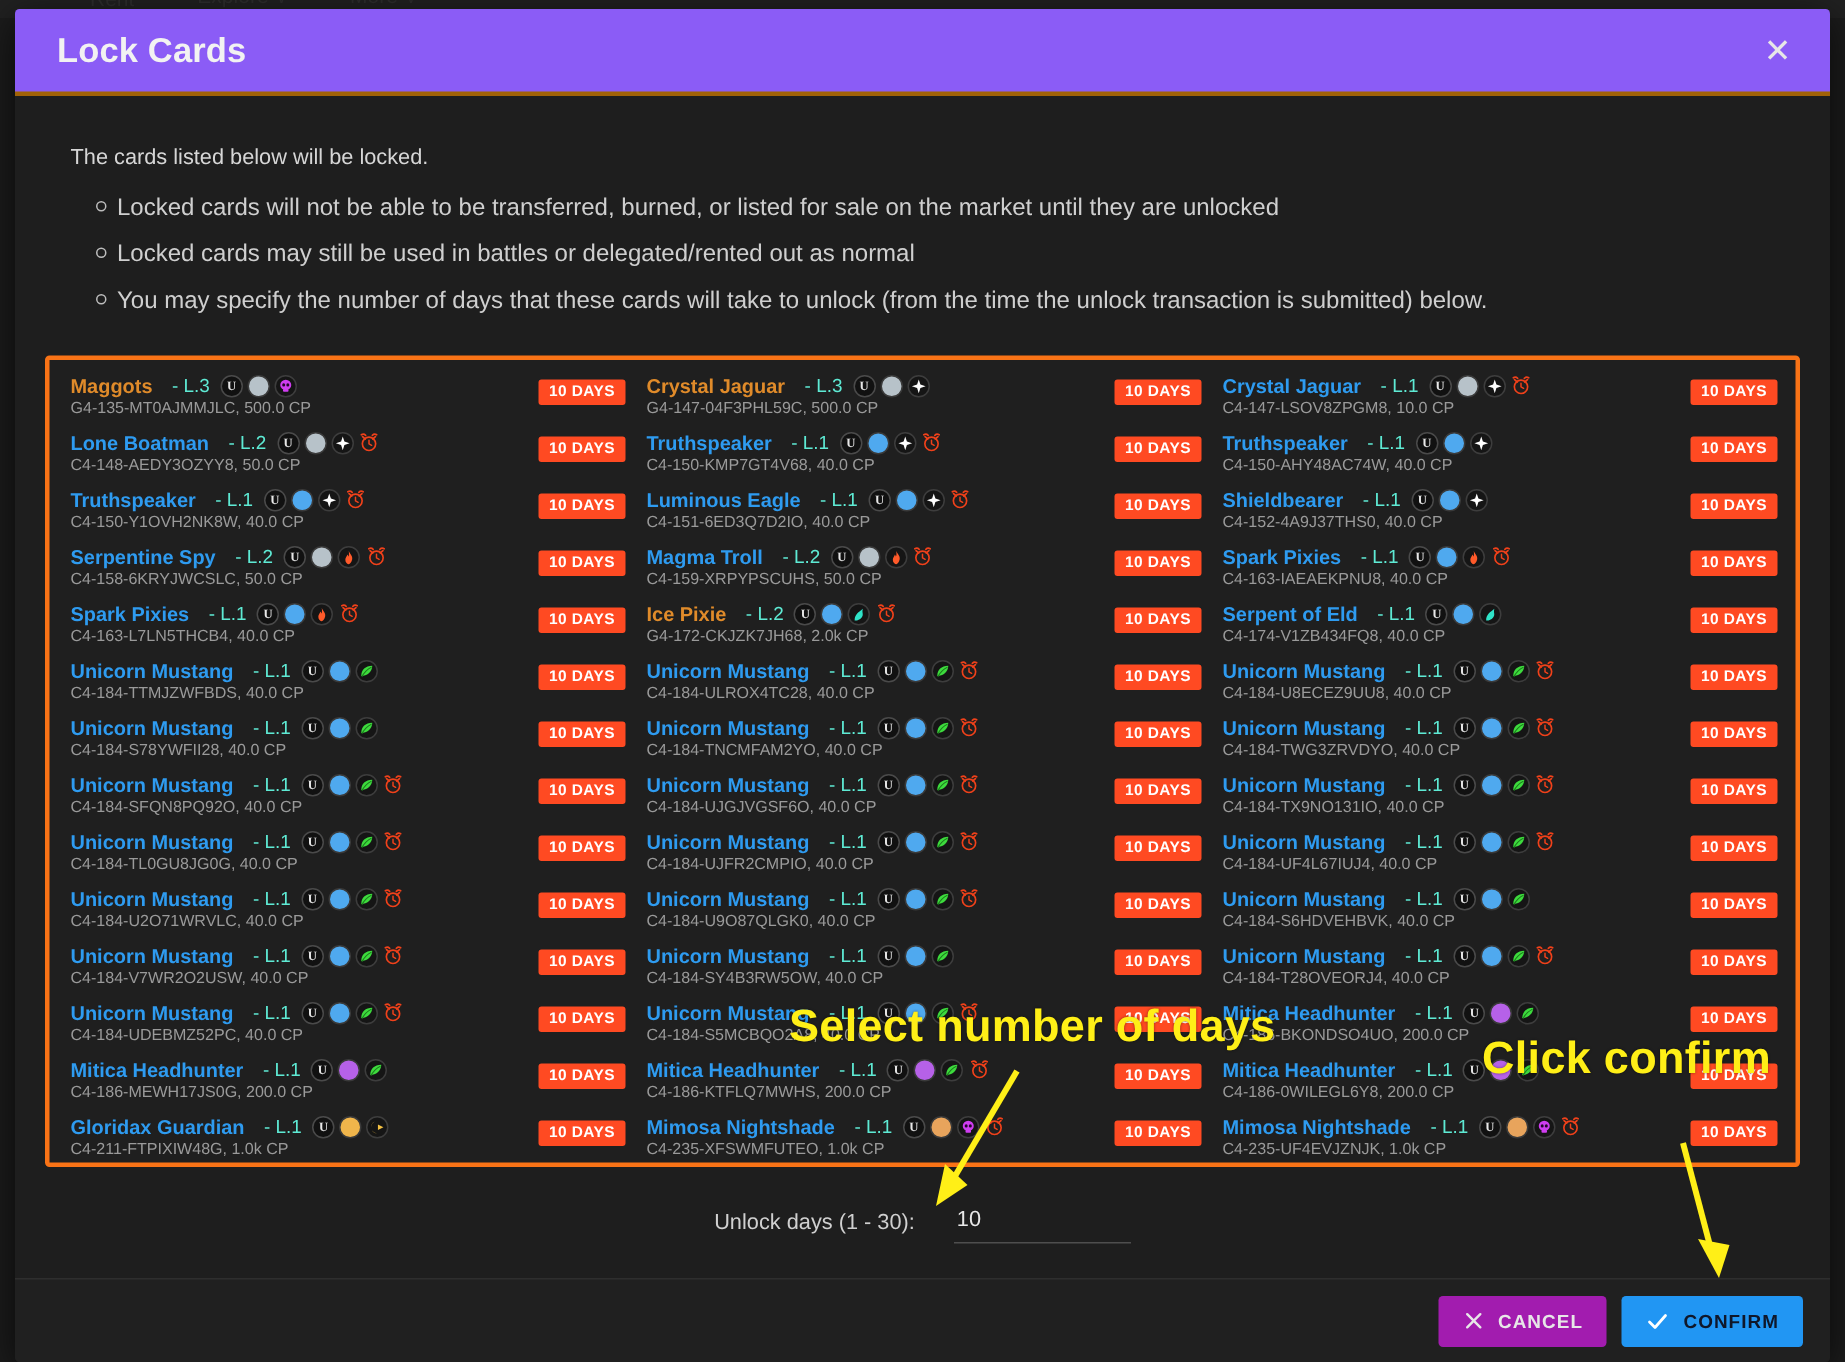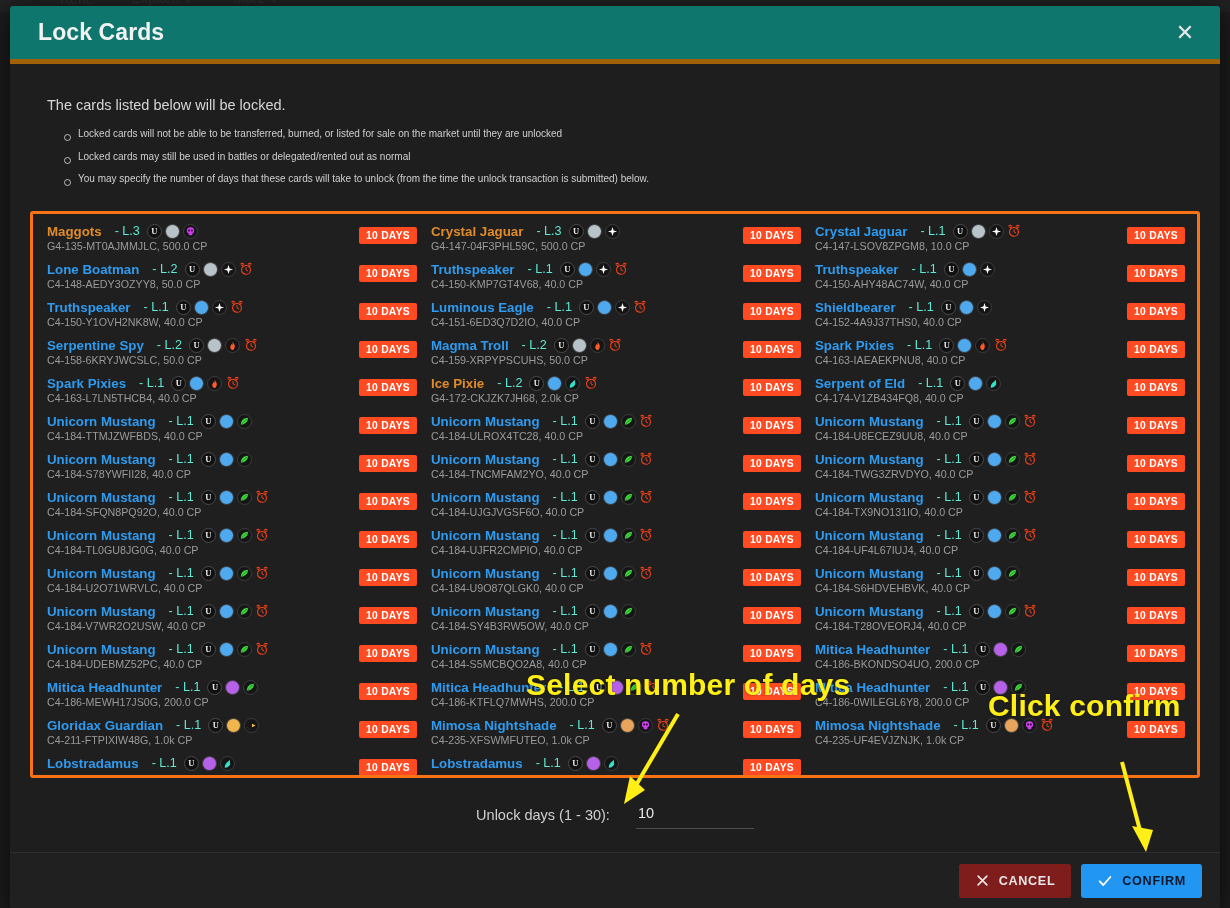--- a/index.html
+++ b/index.html
@@ -33,22 +33,22 @@
     border-radius: 3px;
     box-shadow: 0 6px 26px rgba(0,0,0,.7);
     display: flex; flex-direction: column;
     overflow: hidden;
   }
 
   #dialog-header {
     height: 58px; flex: 0 0 58px;
     display: flex; align-items: center;
     padding: 0 18px 0 28px;
-    border-bottom: 5px solid #a16207;
-    background: #0f766e;
+    border-bottom: 3px solid #a16207;
+    background: #8b5cf6;
   }
   #dialog-title {
     color: #f2f2f2; font-size: 23px; font-weight: 700; letter-spacing: .1px;
     flex: 1;
   }
   #close-btn {
     width: 34px; height: 34px; border: 0; background: transparent;
     color: #e7e7e7; font-size: 22px; line-height: 1; cursor: pointer;
     display: flex; align-items: center; justify-content: center;
     border-radius: 50%;
@@ -59,21 +59,21 @@
     padding: 20px 20px 0 20px;
     overflow: hidden;
     display: flex; flex-direction: column;
   }
 
   #intro-text {
     color: #d6d6d6; font-size: 14.5px; margin: 13px 0 14px 17px;
   }
   #bullet-list { margin: 0 0 16px 0; padding: 0; list-style: none; }
   #bullet-list li {
-    color: #cfcfcf; font-size: 10px; line-height: 1.45;
+    color: #cfcfcf; font-size: 16px; line-height: 1.45;
     margin: 0 0 8px 34px; position: relative; padding-left: 14px;
   }
   #bullet-list li::before {
     content: ""; position: absolute; left: 0; top: 7px;
     width: 5px; height: 5px; border-radius: 50%;
     border: 1px solid #bdbdbd; background: transparent;
   }
 
   
   #cards-panel {
@@ -169,21 +169,21 @@
     display: flex; align-items: center; justify-content: flex-end;
     gap: 10px; padding-right: 18px;
   }
   .ft-btn {
     display: flex; align-items: center; gap: 9px;
     border: 0; border-radius: 3px; cursor: pointer;
     font-size: 12.6px; font-weight: 700; letter-spacing: .7px;
     padding: 9px 16px; height: 34px;
     font-family: "Liberation Sans", sans-serif;
   }
-  #cancel-btn { background: #7f1d1d; color: #e7e7e7; }
+  #cancel-btn { background: #a21caf; color: #e7e7e7; }
   #confirm-btn { background: #2196f3; color: #0f172a; }
   .ft-btn svg { display: block; }
 
   
   .annot {
     position: absolute;
     color: #ffef17;
     font-size: 30px; font-weight: 700;
     letter-spacing: .2px;
     text-shadow: 0 0 2px rgba(0,0,0,.45);

